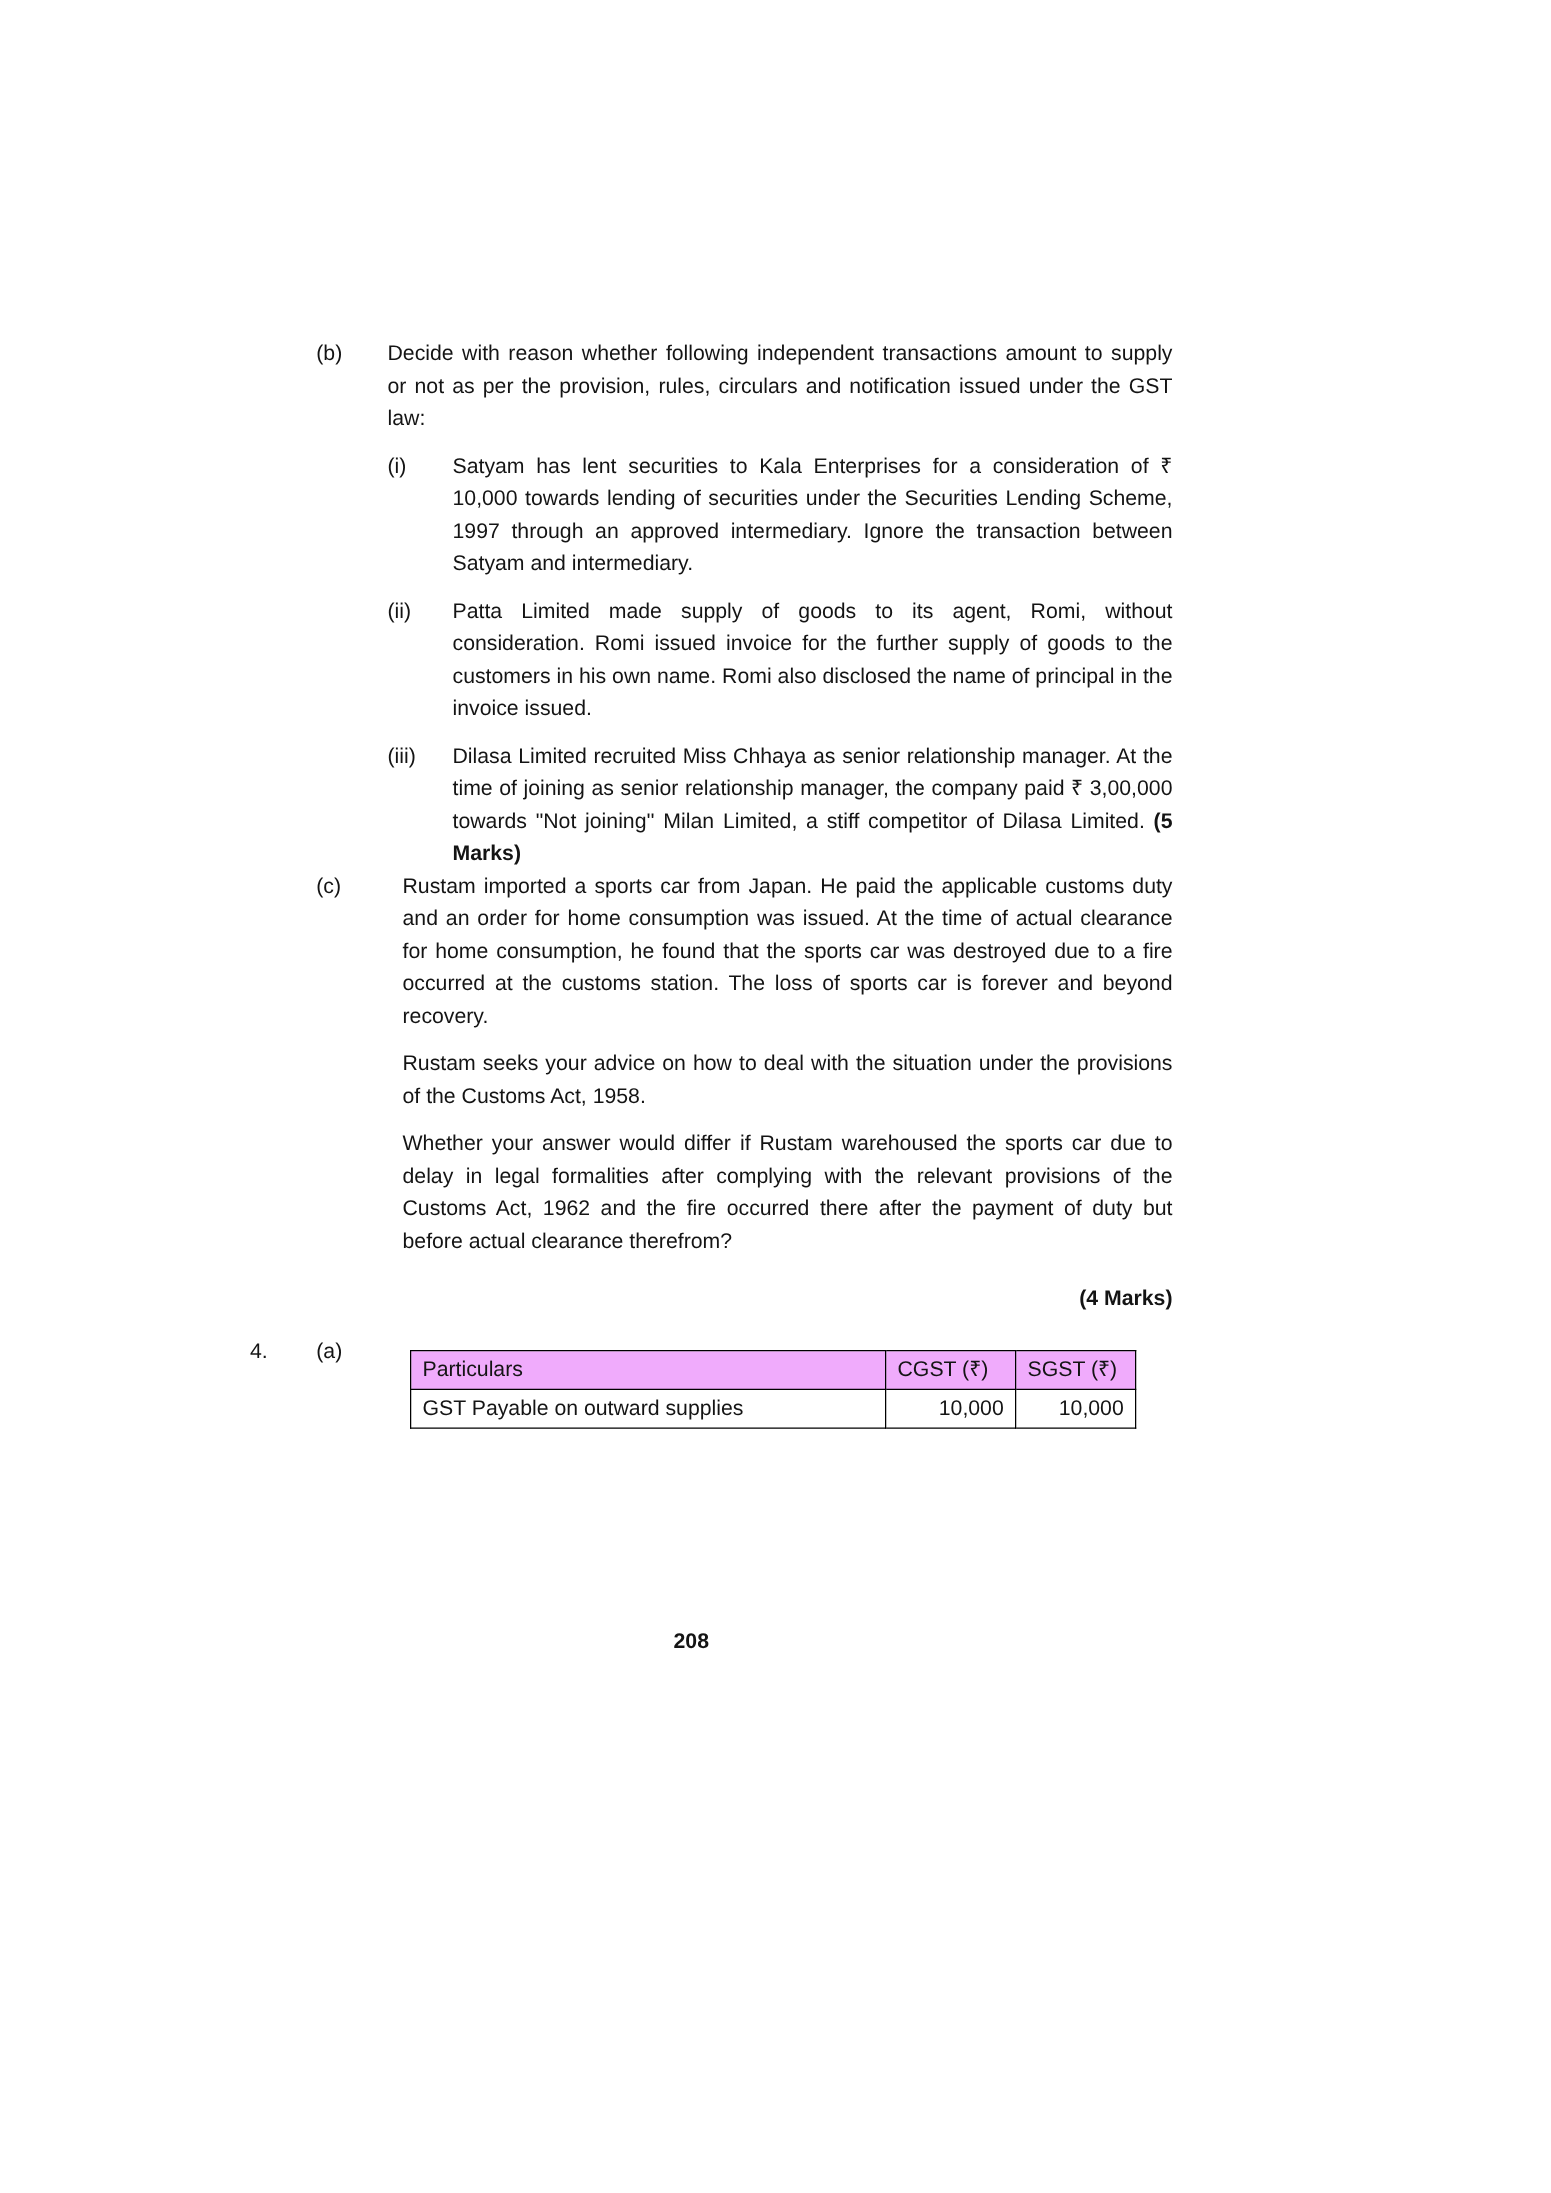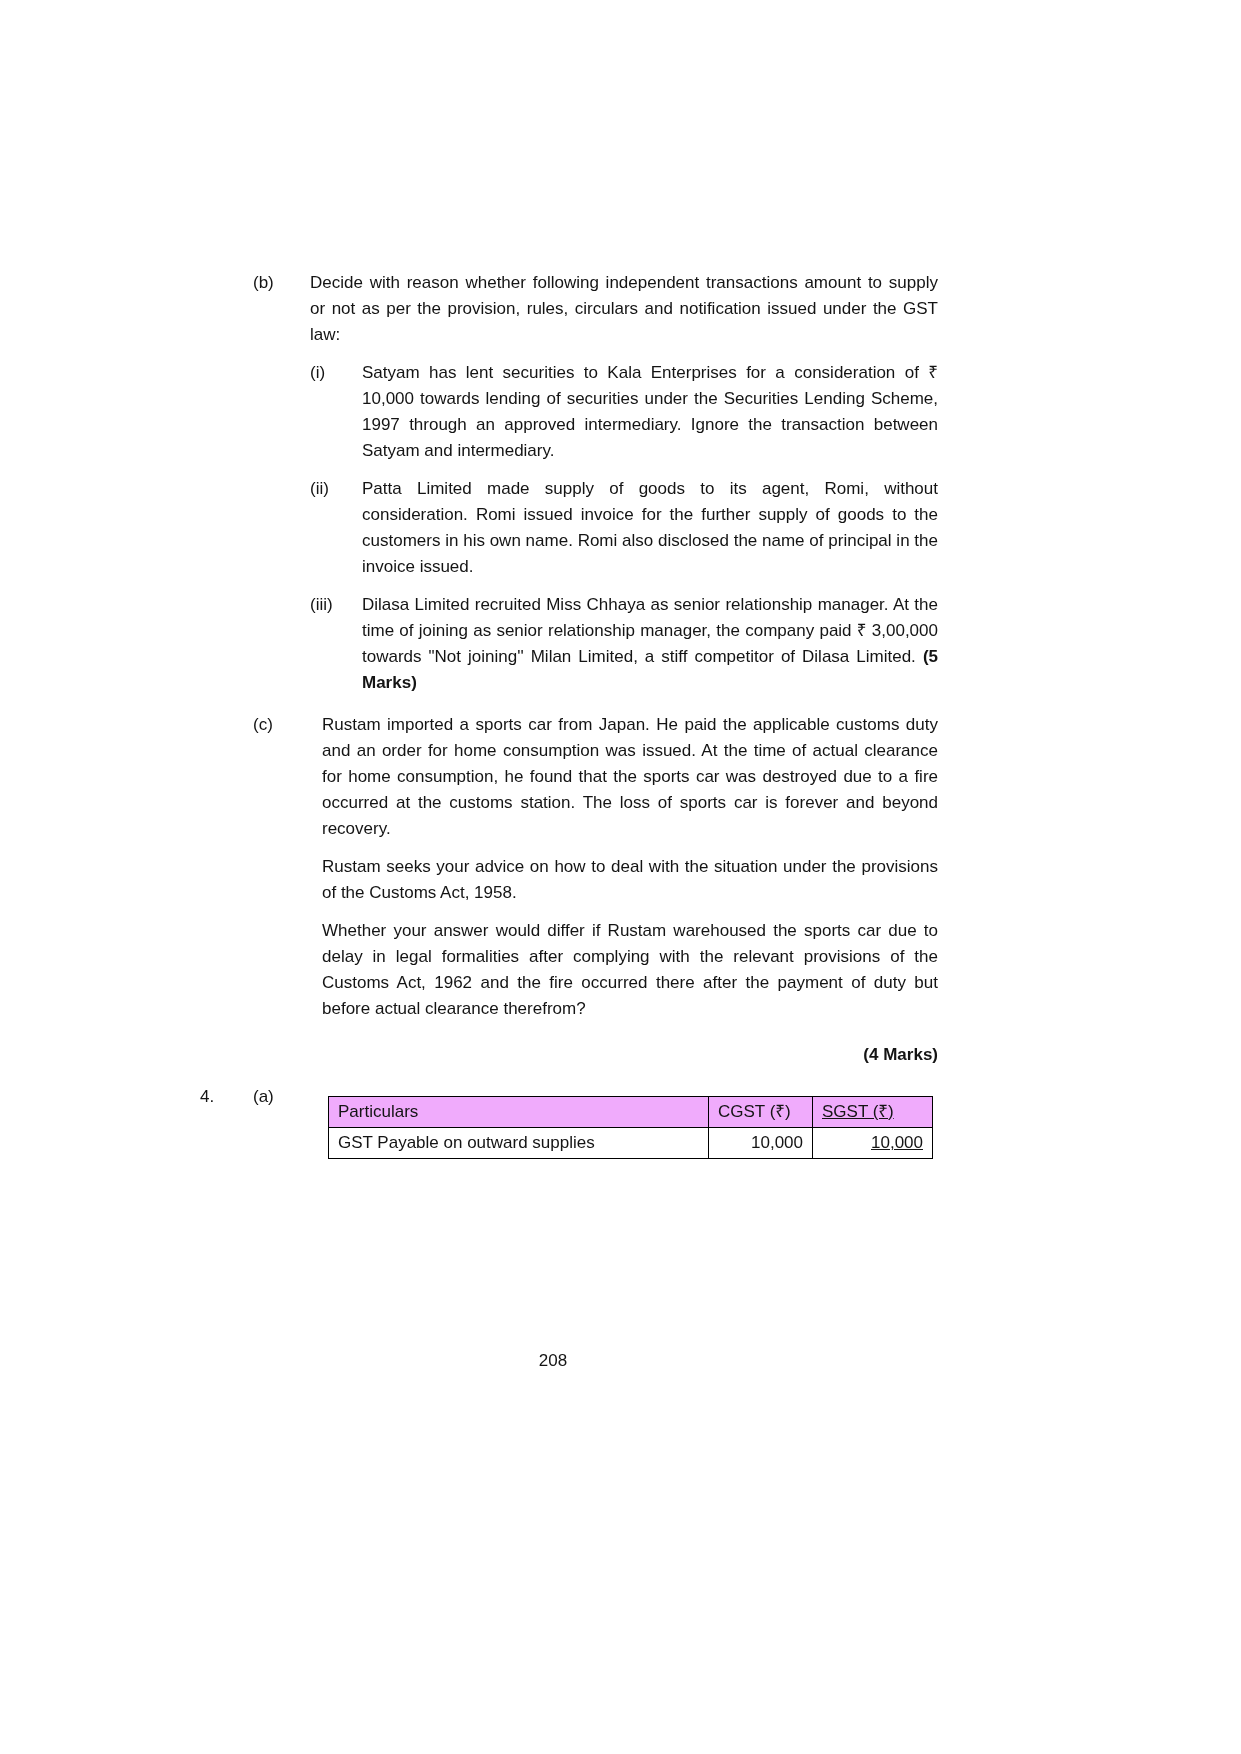--- a/index.html
+++ b/index.html
@@ -23,21 +23,21 @@
   }
   .row { display: flex; align-items: flex-start; }
   .indent-b { margin-left: 53px; }     
   .indent-sub { margin-left: 110px; }  
   .lbl { flex: 0 0 auto; }
   .lbl-alpha { flex: 0 0 57px; }       
   .lbl-roman { flex: 0 0 52px; }       
   .lbl-num  { flex: 0 0 53px; }        
   .para { flex: 1 1 auto; text-align: justify; }
   .gap { margin-bottom: 12px; }
-  .gap-lg { margin-bottom: 16px; }
+  .gap-lg { }
   .marks { font-weight: bold; }
   .marks-right {
     text-align: right;
     font-weight: bold;
     margin-top: 20px;
     margin-bottom: 16px;
   }
   .para-col { flex: 1 1 auto; }
   .para-col .para { margin-bottom: 12px; margin-left: 12px; }
   .para-col .para:last-child { margin-bottom: 0; }
@@ -51,31 +51,31 @@
     border: 1.6px solid #000000;
     padding: 3px 9px;
     font-weight: normal;
     font-size: 17px;
     line-height: 24px;
     overflow: hidden;
   }
   .gst-table th { background: #f0abfc; text-align: left; }
   .col-particulars { width: 380px; }
   .col-cgst { width: 104px; }
-  .col-sgst { width: 120px; text-decoration: underline; }
+  .col-sgst { width: 96px; }
   th.col-cgst, th.col-sgst { text-align: left; }
   td.num { text-align: right; }
 
   .page-number {
     position: absolute;
-    top: 1348px;
+    top: 1300px;
     left: 493px;
     width: 120px;
     text-align: center;
-    font-weight: normal;
+    font-weight: bold;
   }
 </style>
 </head>
 <body>
 
 <div class="page">
   <div class="content">
 
     <div class="row indent-b gap">
       <span class="lbl lbl-alpha">(b)</span>

